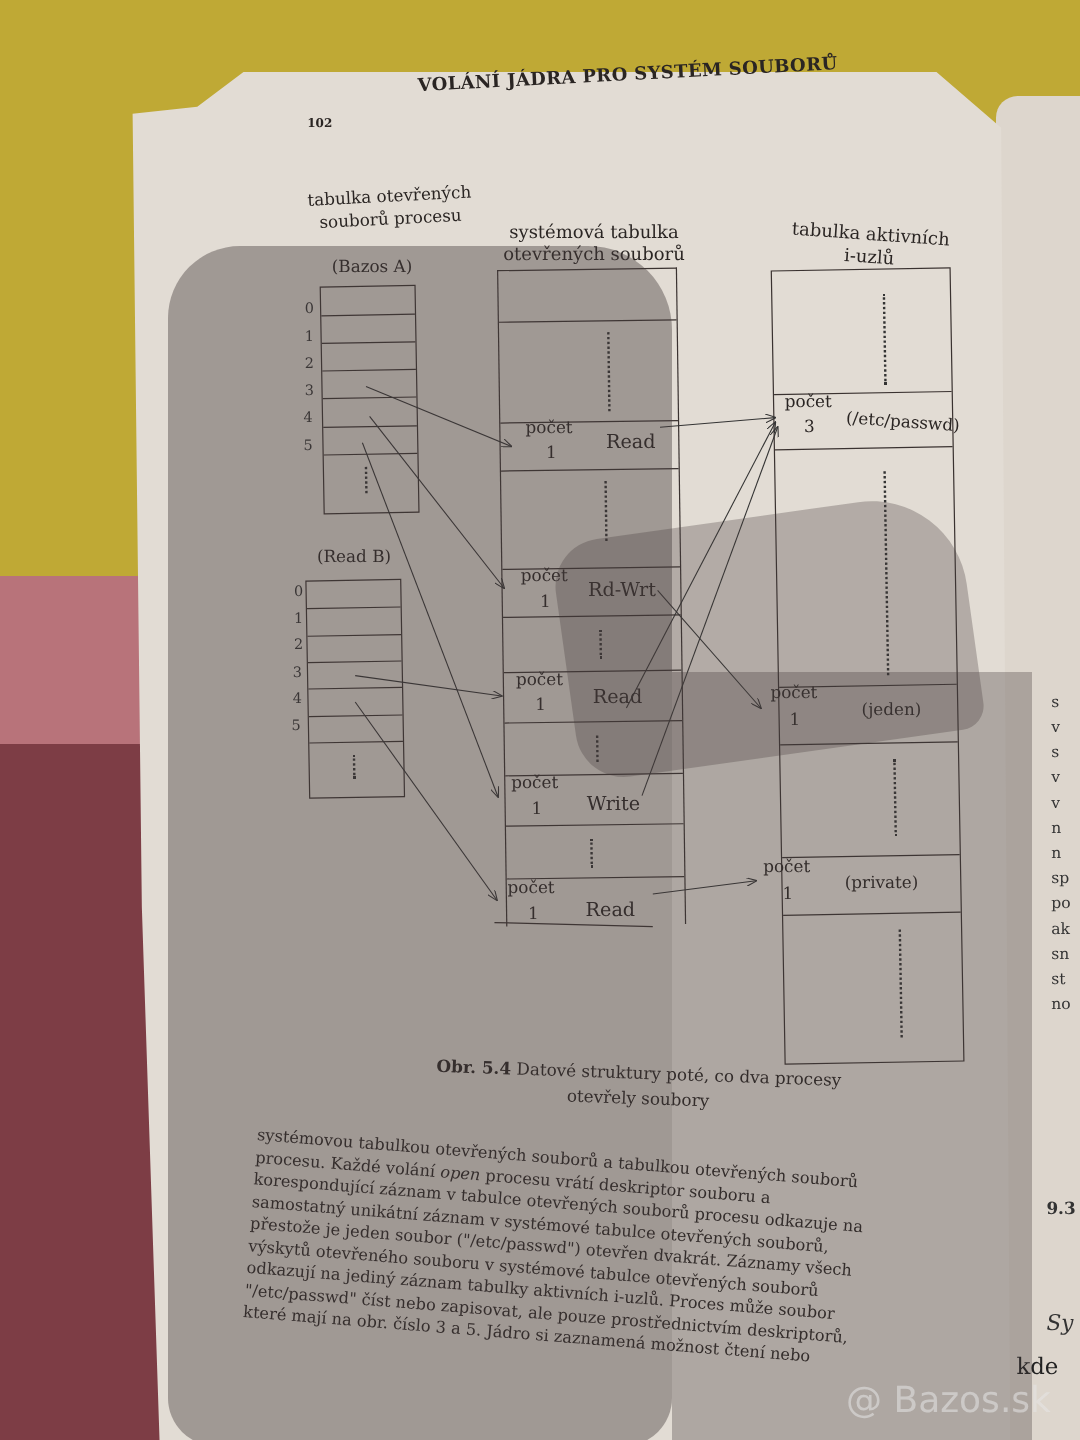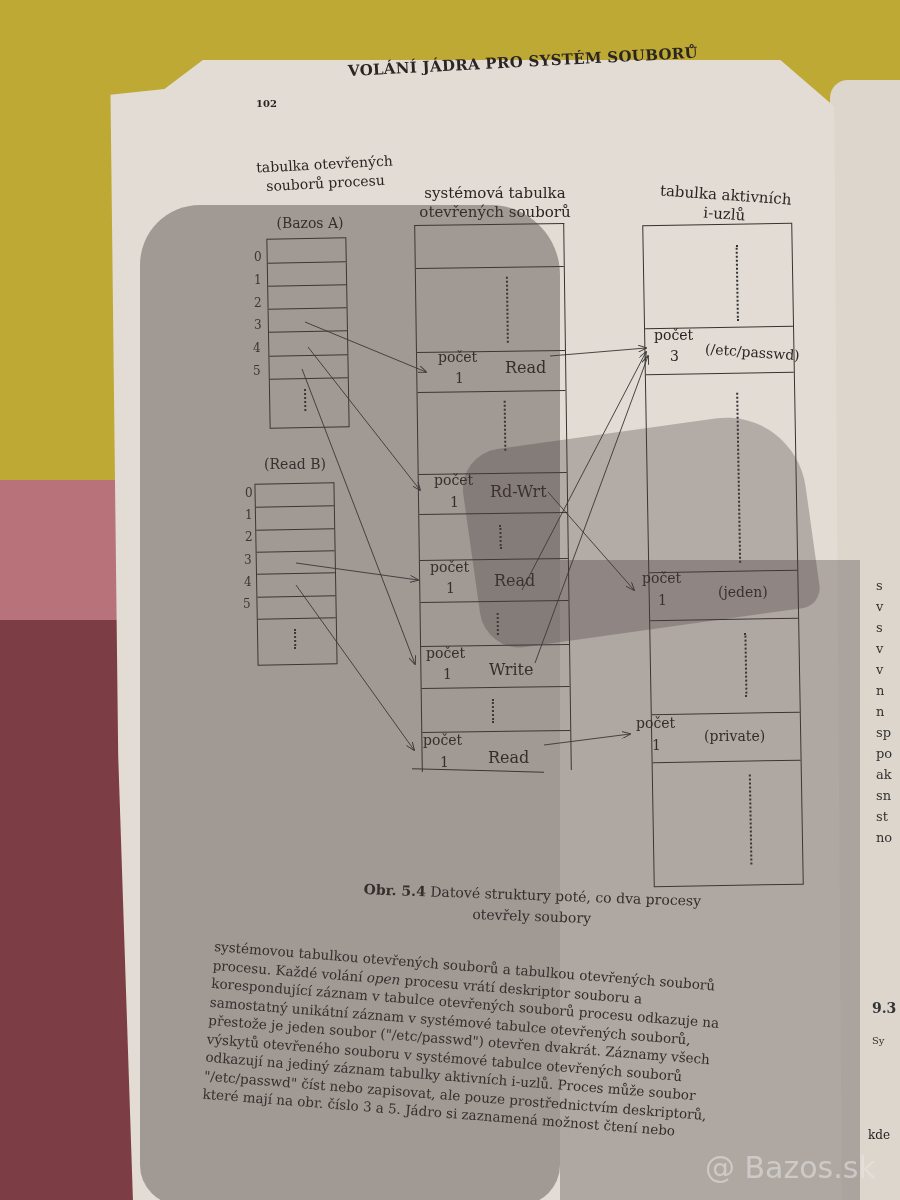--- a/index.html
+++ b/index.html
@@ -47,23 +47,23 @@
   .dots {
     position:absolute; width:2px; border-left:2px dotted #333;
   }
   svg.arrows { position:absolute; left:0; top:0; width:900px; height:1200px; pointer-events:none; }
   .caption { position:absolute; left:322px; top:885px; width:420px; font-size:14px; color:#2a2523; text-align:center; transform:rotate(2deg); line-height:21px; }
   .caption b { font-weight:bold; }
   .body-text { position:absolute; left:215px; top:937px; width:580px; font-size:13.5px; color:#2a2523; line-height:18.5px; transform:rotate(4.5deg); transform-origin:left top; text-align:justify; }
   .body-text i { font-style:italic; }
   .side-col { position:absolute; left:876px; top:575px; font-size:13px; color:#333; line-height:21px; }
   .side-head { position:absolute; left:872px; top:1000px; font-size:14px; font-weight:bold; color:#333; }
-  .side-line { position:absolute; left:872px; top:1035px; font-size:10px; color:#333; }
+  .side-line { position:absolute; left:872px; top:1092px; font-size:18px; color:#333;font-style:italic; }
   .watermark { position:absolute; left:705px; top:1150px; font-family:"DejaVu Sans", sans-serif; font-size:30px; color:rgba(230,230,230,0.55); }
-  .kde { position:absolute; left:868px; top:1128px; font-size:12px; color:#222; }
+  .kde { position:absolute; left:847px; top:1128px; font-size:19px; color:#222; }
 </style>
 </head>
 <body>
 
 <div class="bg-yellow"></div>
 <div class="bg-pink"></div>
 <div class="bg-pink-dark"></div>
 <div class="next-page"></div>
 <div class="page"></div>
 

